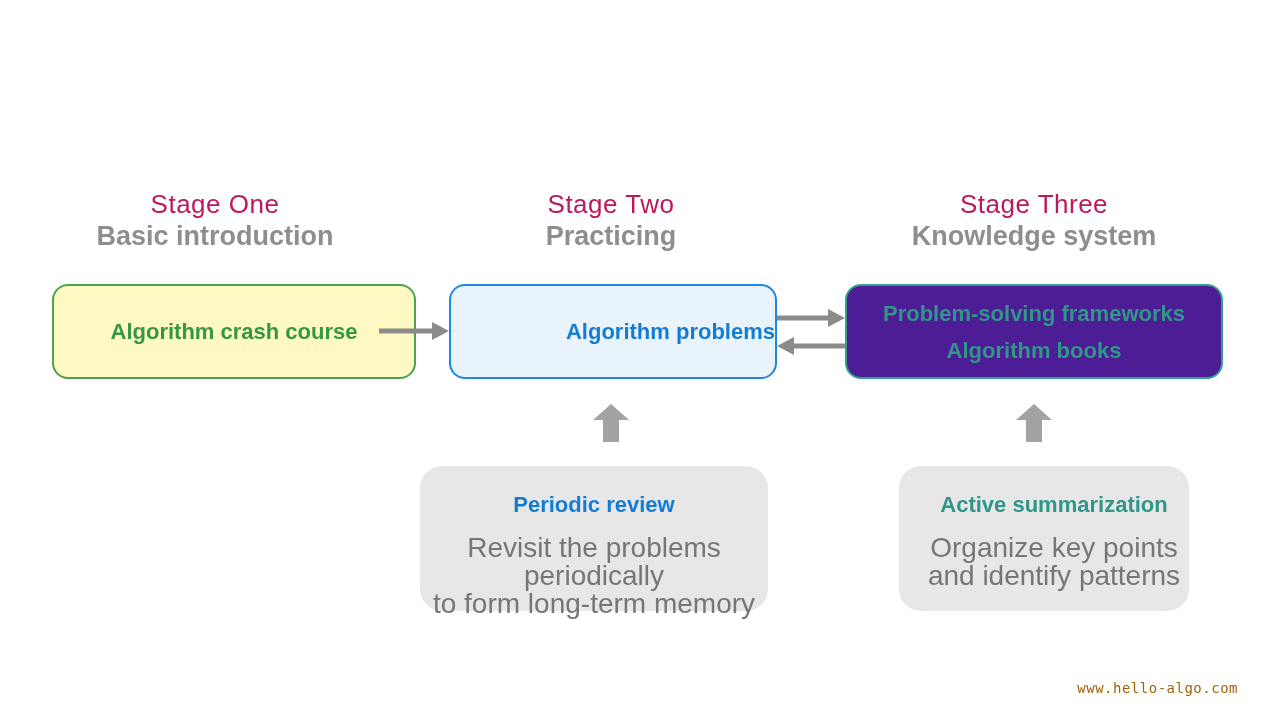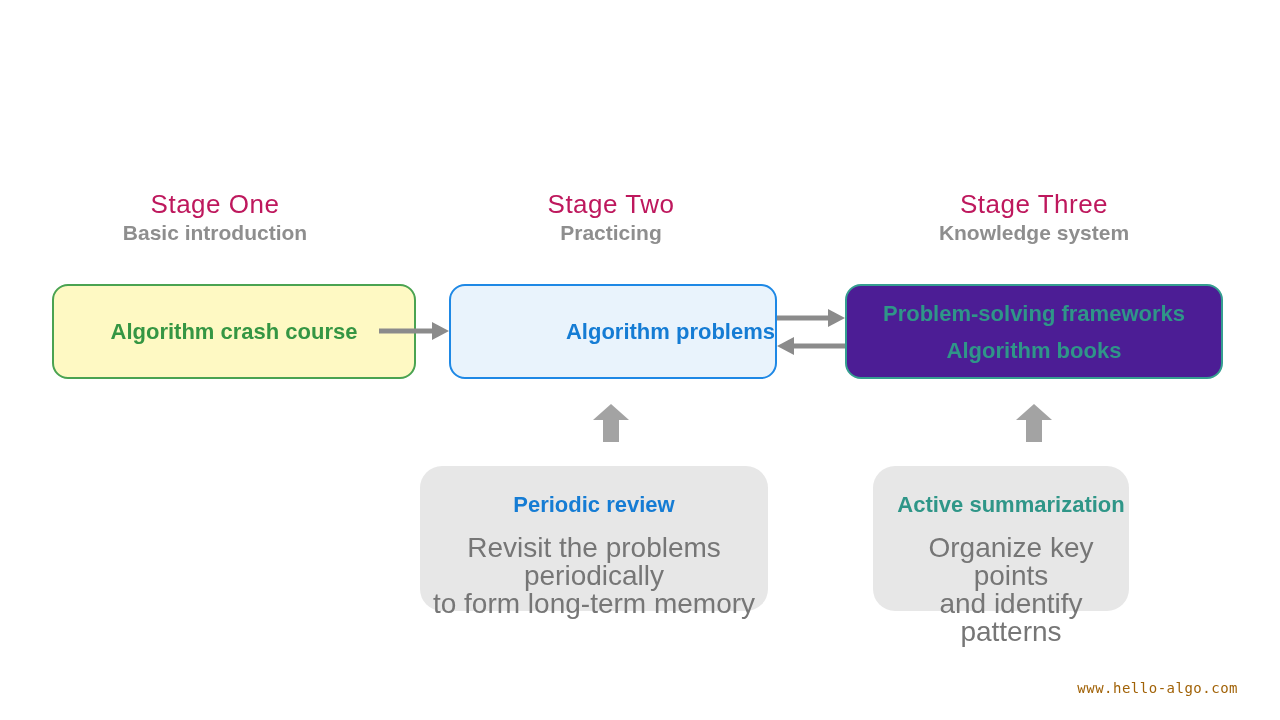--- a/index.html
+++ b/index.html
@@ -20,21 +20,21 @@
   .stage-col { position: absolute; width: 360px; text-align: center; }
   .stage-col.c1 { left: 35px; }
   .stage-col.c2 { left: 431px; }
   .stage-col.c3 { left: 854px; }
   .stage-title {
     position: absolute; top: 189px; width: 100%;
     font-size: 26px; font-weight: 400; color: #be185d; letter-spacing: 0.5px;
   }
   .stage-subtitle {
     position: absolute; top: 221px; width: 100%;
-    font-size: 21px; font-weight: 700; color: #8e8e8e;
+    font-size: 27px; font-weight: 700; color: #8e8e8e;
   }
 
   
   .stage-box {
     position: absolute; top: 284px; height: 95px;
     border-radius: 16px; border: 2px solid;
     display: flex; flex-direction: column; align-items: center; justify-content: center;
     font-size: 22px; font-weight: 700; line-height: 37px; text-align: center;
   }
   .box-green { left: 52px;  width: 364px; border-color: #4aa351; background: #fef9c3; color: #359643; }
@@ -52,21 +52,21 @@
   .up-arrow.u1 { left: 593px; }
   .up-arrow.u2 { left: 1016px; }
 
   
   .note-card {
     position: absolute; top: 466px; height: 145px;
     border-radius: 22px; background: #e7e7e7;
     text-align: center; padding-top: 26px;
   }
   .note-card.n1 { left: 420px; width: 348px; }
-  .note-card.n2 { left: 873px; width: 256px; padding-left: 20px; }
+  .note-card.n2 { left: 899px; width: 290px; padding-left: 20px; }
   .note-title { font-size: 22px; font-weight: 700; margin-bottom: 16px; }
   .note-title.blue { color: #157cd4; }
   .note-title.teal { color: #2f9688; }
   .note-line { font-size: 28px; color: #767676; line-height: 28px; }
 
   
   .watermark {
     position: absolute; top: 680px; right: 42px;
     font-family: "DejaVu Sans Mono", monospace;
     font-size: 14px; color: #a16207; letter-spacing: 0.5px;

